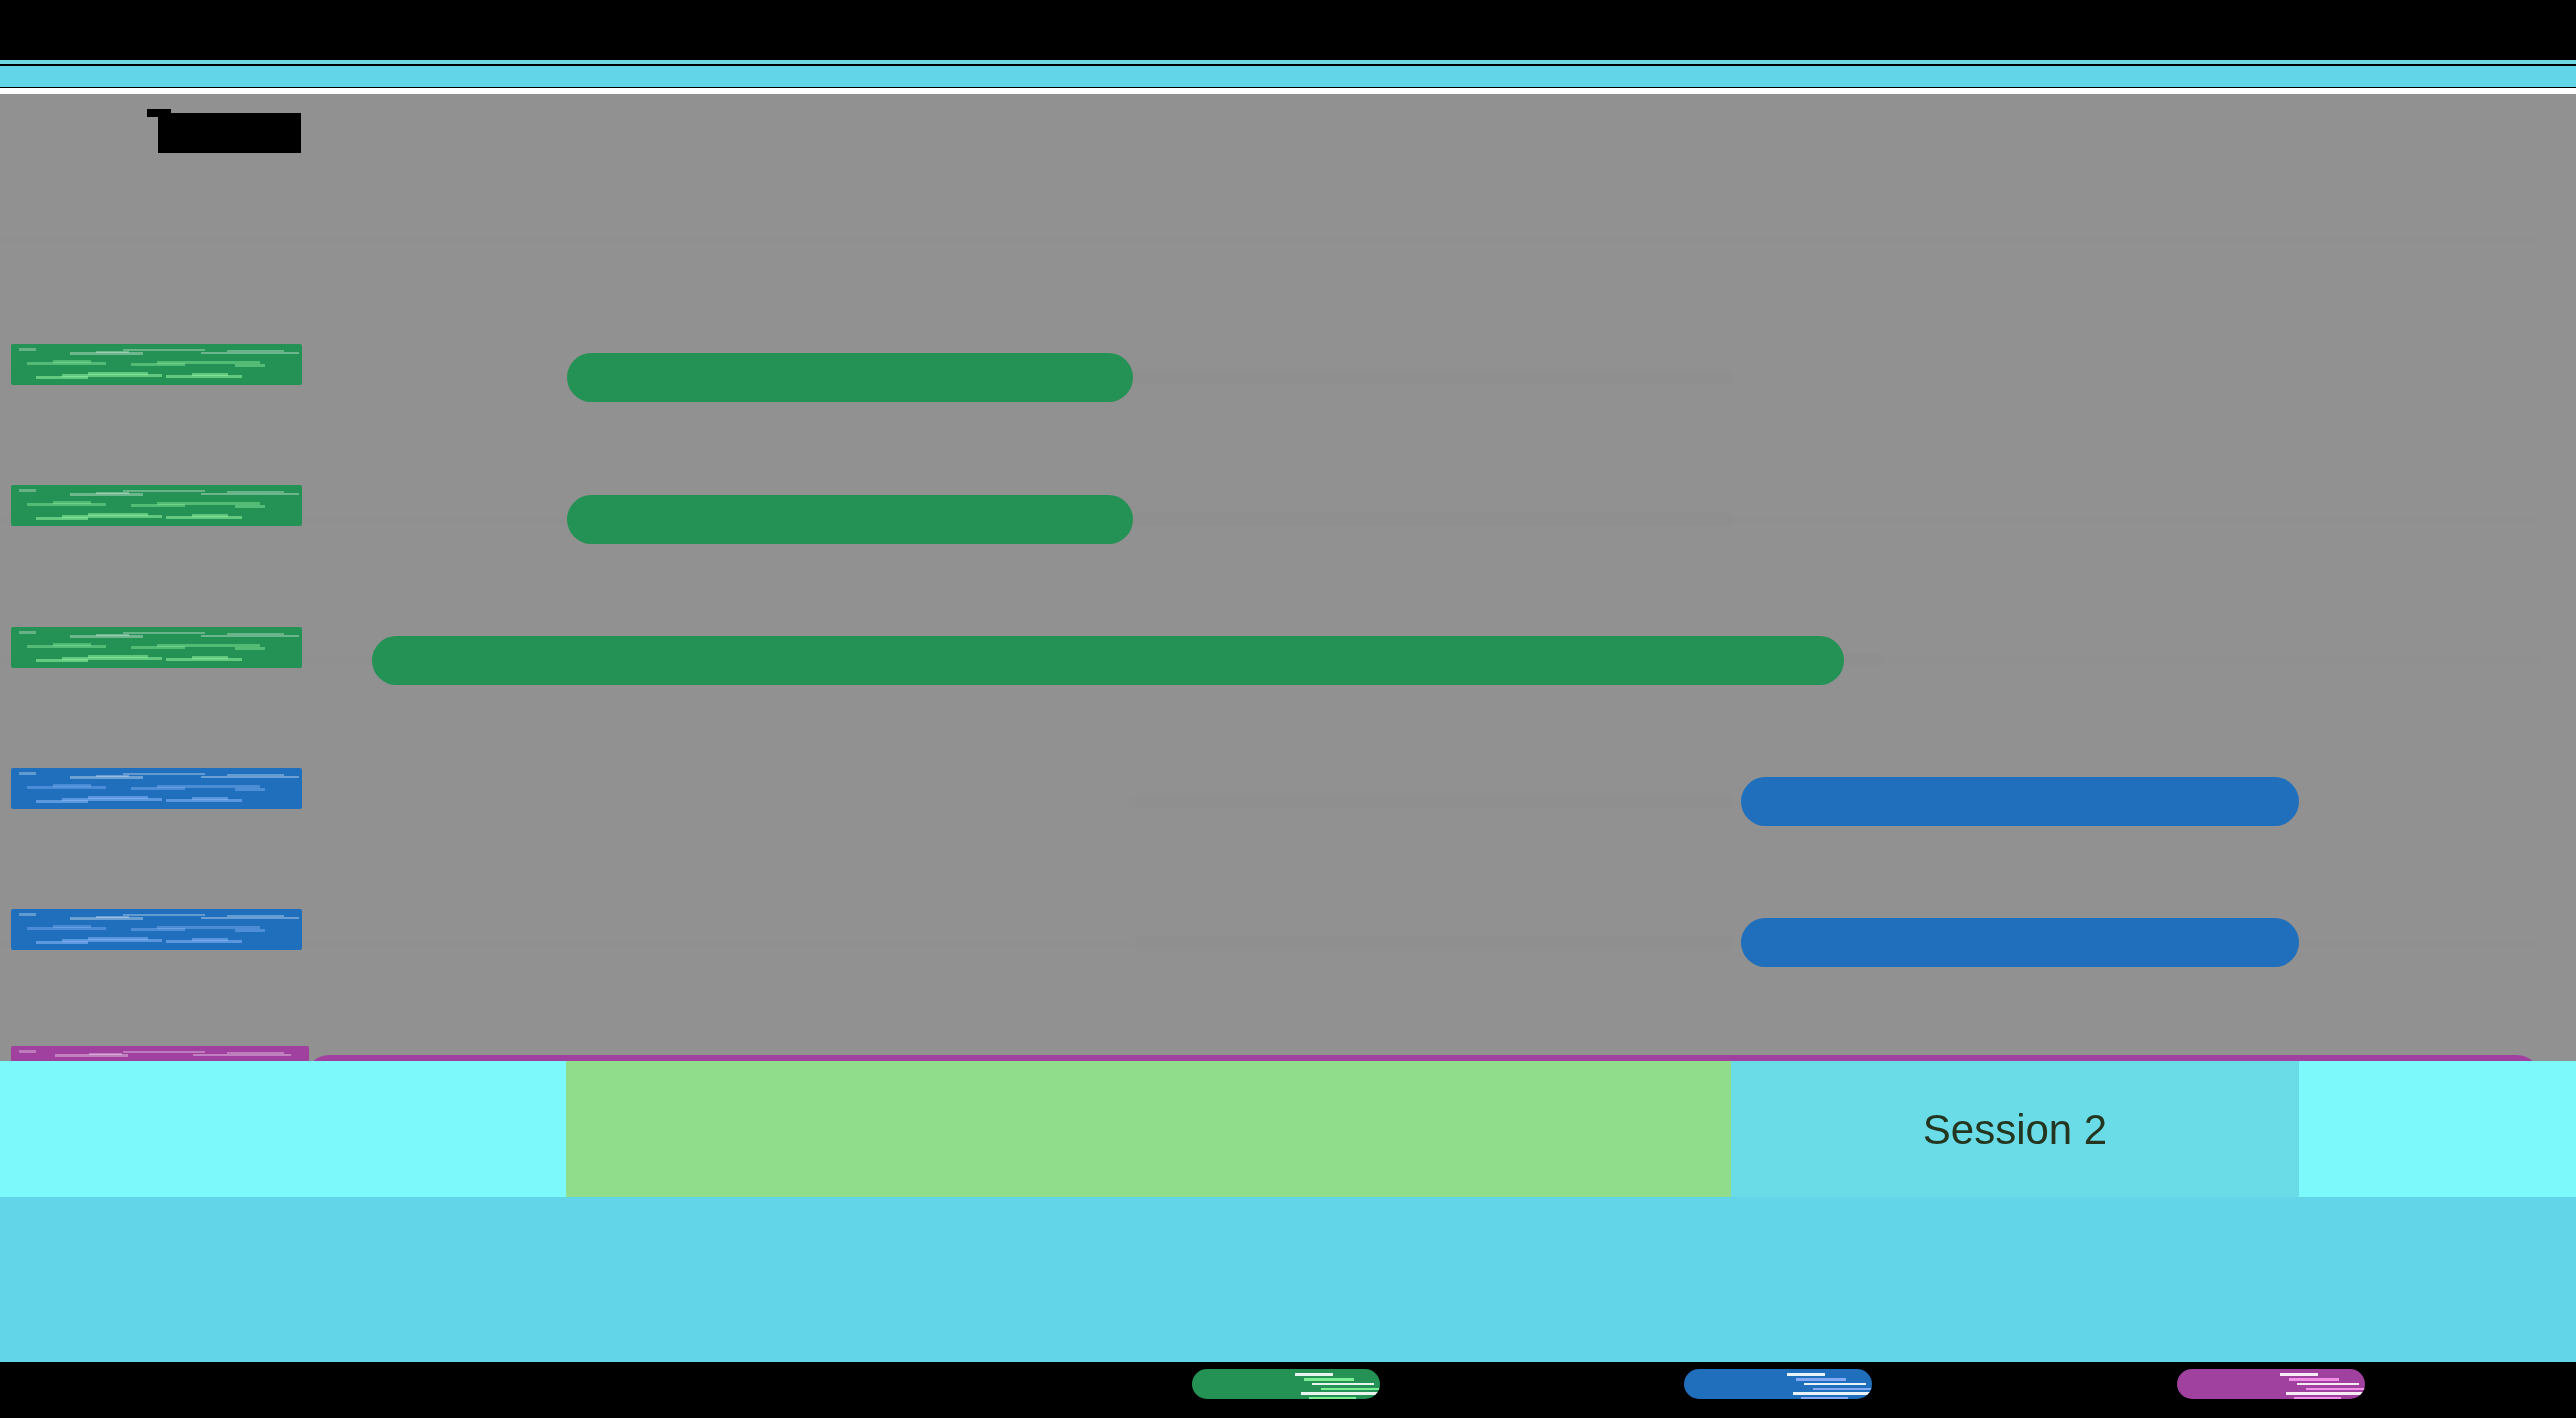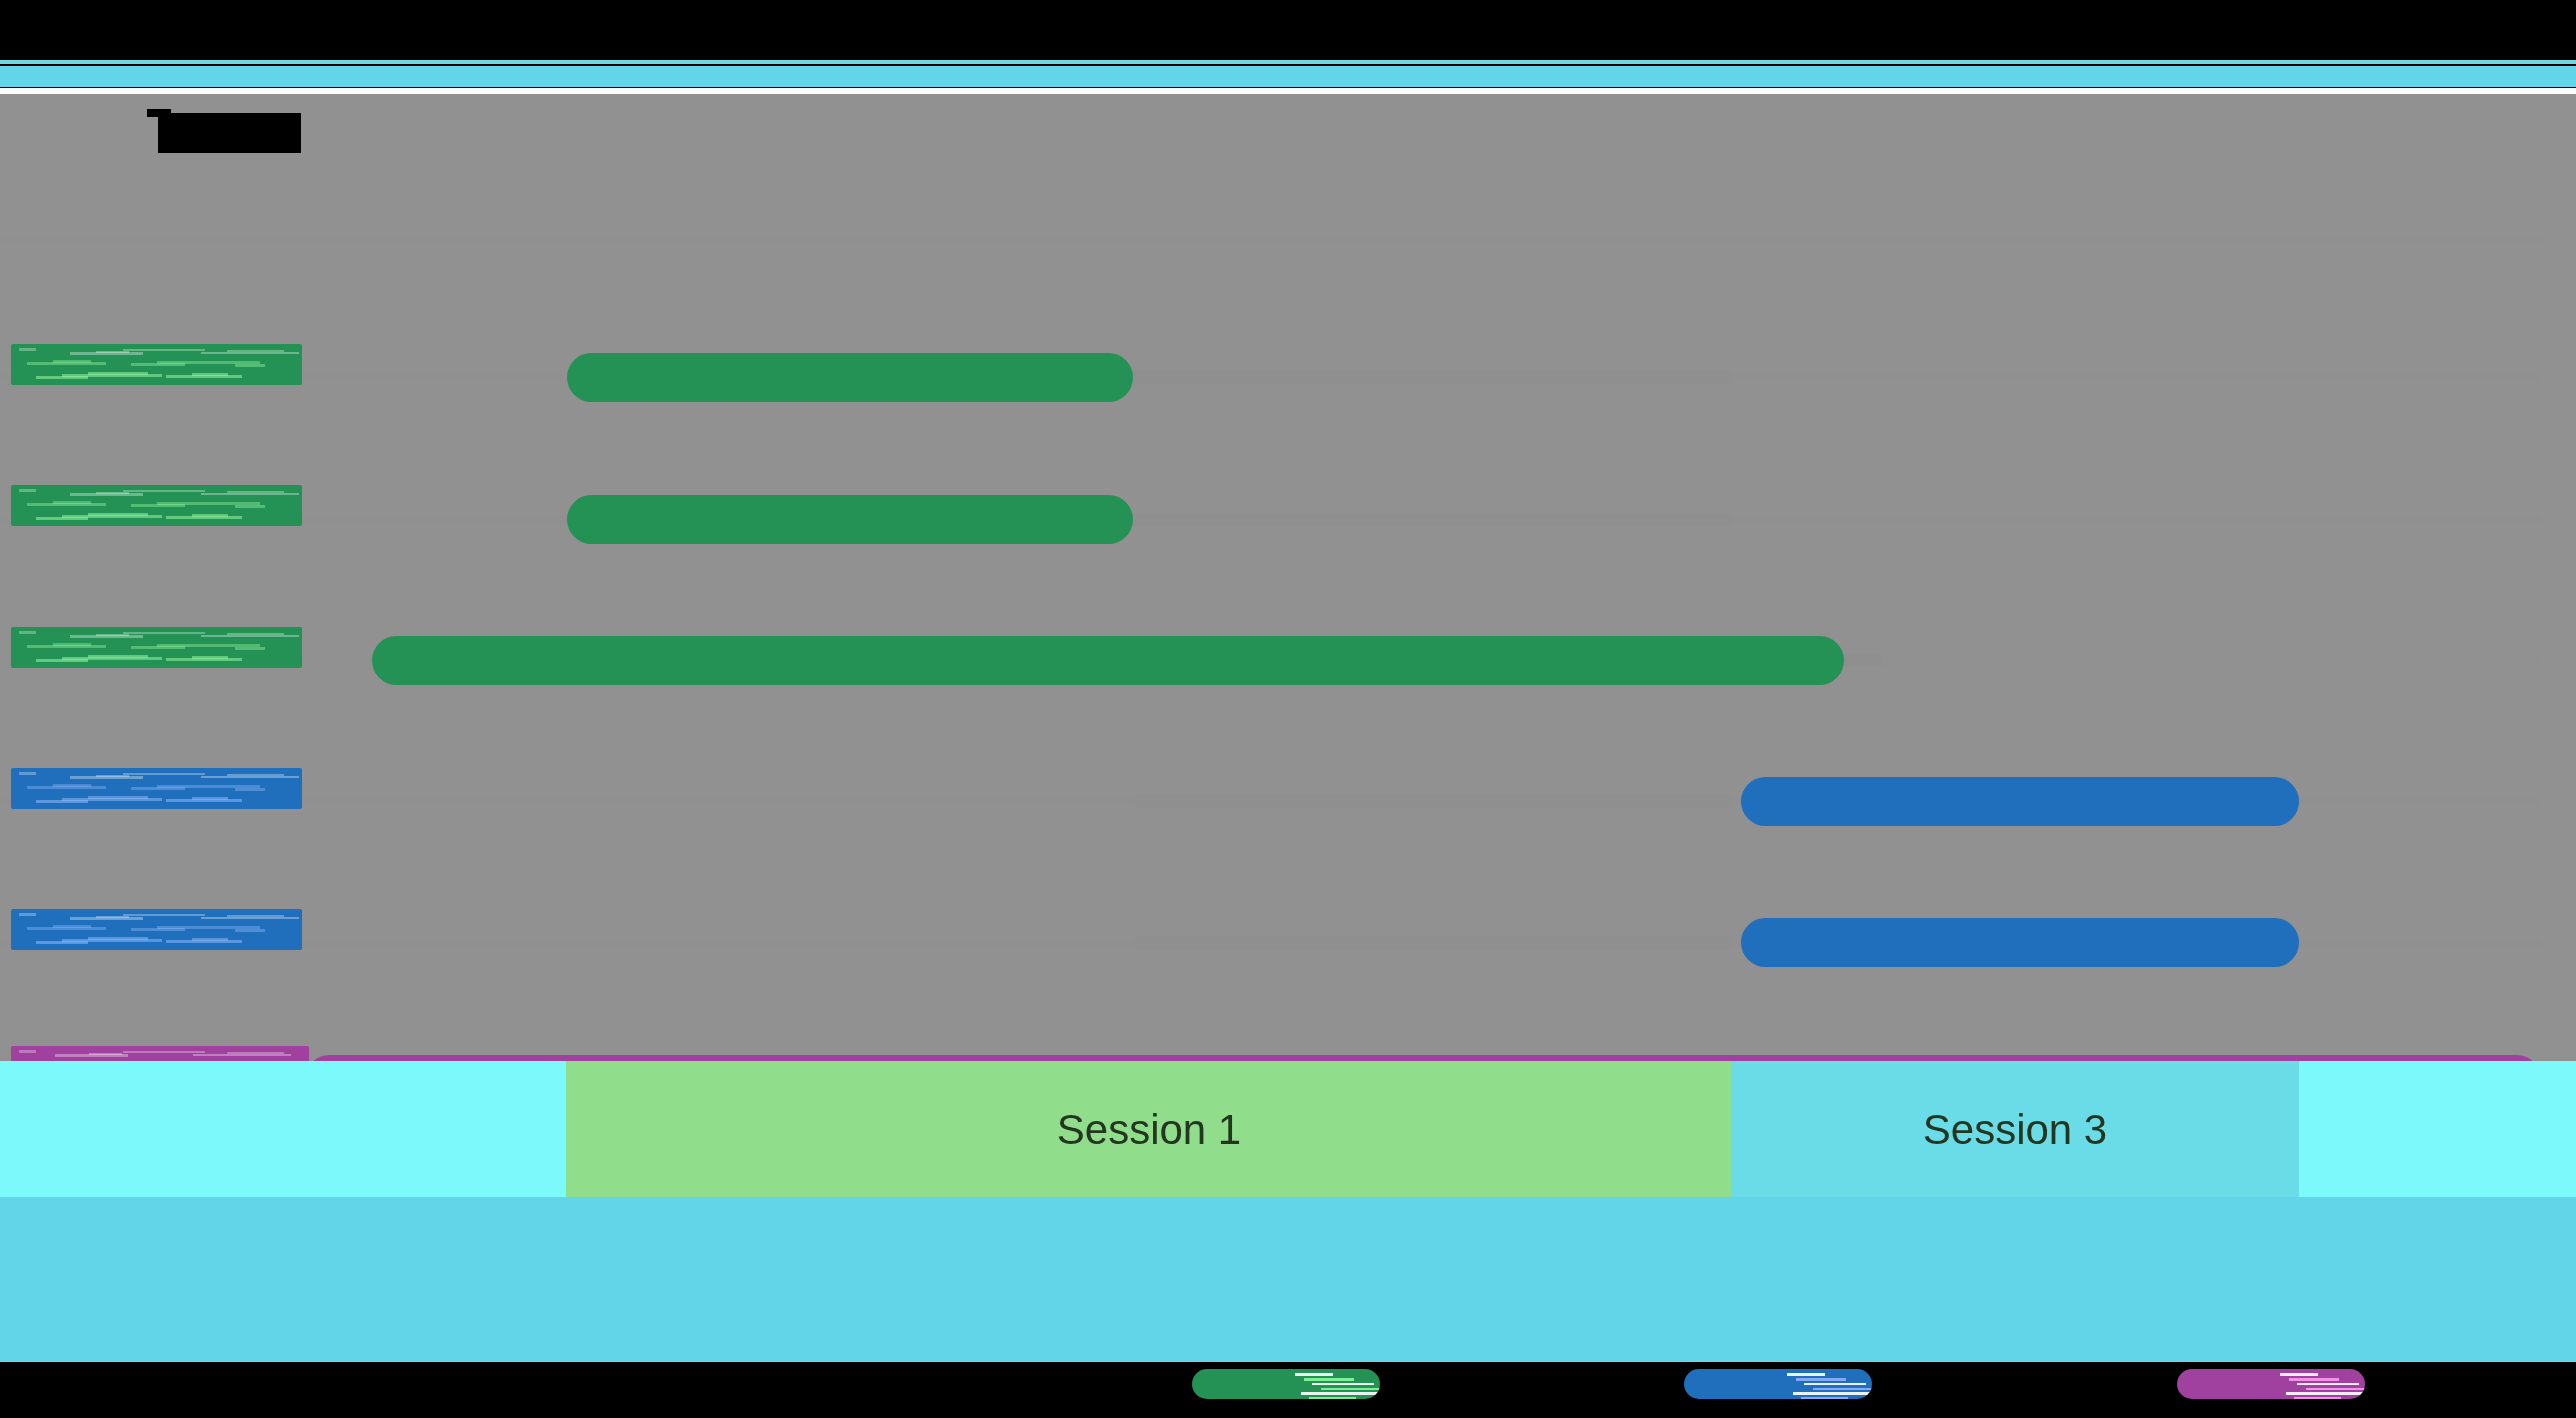--- a/index.html
+++ b/index.html
@@ -227,22 +227,21 @@
         </div>
       </div>
 
     <div class="blackbox" style="left:158px;top:19px;width:143px;height:40px;"></div>
     <div class="blackbox" style="left:147px;top:15px;width:23.5px;height:7.5px;"></div>
 
     <div class="caption-row">
       <div class="cap-band cap-s1"></div>
       <div class="cap-band cap-s2"></div>
       <div class="cap-band cap-s3"></div>
-      <div class="cap-text" style="left:566px;width:1166px;">Session 1</div>
-      <div class="cap-text" style="left:1731px;width:568px;">Session 3</div>
+      <div class="cap-text" style="left:1731px;width:568px;">Session 2</div>
     </div>
   </div>
 
   <div class="footer"></div>
 
   <div class="legend">
     <div id="legend-layer">
         <div class="sw green" style="left: 1192px;">
           <div class="sc" style="left: 103px; top: 4.7px; width: 38px;"></div>
           <div class="sc2" style="left: 112px; top: 9.4px; width: 50px;"></div>

